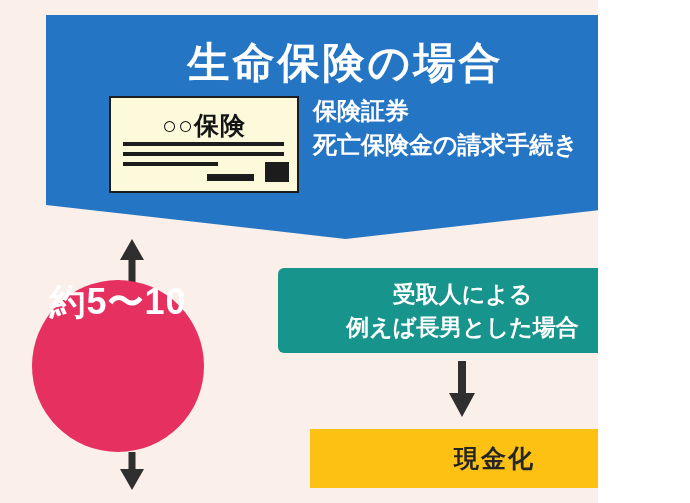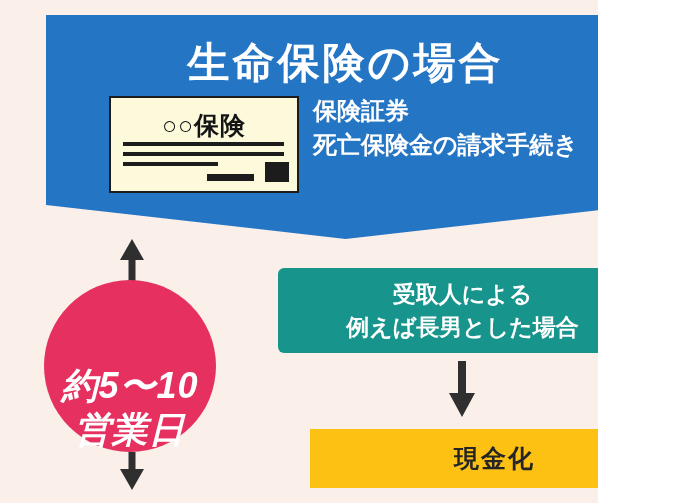--- a/index.html
+++ b/index.html
@@ -24,23 +24,23 @@
   .card-line{position:absolute;background:var(--card-border);height:3.5px;}
   .card-line.l1{left:12px;right:13px;top:44px;}
   .card-line.l2{left:12px;right:13px;top:54px;}
   .card-line.l3{left:12px;width:95px;top:64px;}
   .card-sig{position:absolute;left:96px;top:76px;width:47px;height:7px;background:var(--card-border);}
   .card-stamp{position:absolute;left:154px;top:64px;width:24px;height:20px;background:var(--card-border);}
 
   .banner-desc{position:absolute;left:267px;top:79px;color:var(--text-white);font-size:24px;font-weight:bold;line-height:34px;}
 
   
-  .duration-circle{position:absolute;left:44px;top:280px;width:172px;height:172px;border-radius:50%;
-    background:var(--circle-pink);display:flex;flex-direction:column;align-items:center;justify-content:flex-end;
-    color:var(--text-white);font-size:36px;font-weight:bold;line-height:44px;letter-spacing:1px;text-align:center;font-style:italic;}
+  .duration-circle{position:absolute;left:32px;top:280px;width:172px;height:172px;border-radius:50%;
+    background:var(--circle-pink);display:flex;flex-direction:column;align-items:center;justify-content:space-between;
+    color:var(--text-white);font-size:36px;font-weight:bold;line-height:44px;letter-spacing:1px;text-align:center;}
 
   .arrow{position:absolute;}
   .arrow polygon, .money-bag .fill-band{fill:var(--arrow-dark);}
   .arrow-up{left:117px;top:239px;}
   .arrow-down-left{left:117px;top:452px;}
   .arrow-down-mid{left:446px;top:361px;}
 
   
   .step-claim{position:absolute;left:278px;top:268px;width:369px;height:85px;background:var(--teal-box);
     border-radius:6px;display:flex;flex-direction:column;align-items:center;justify-content:center;
@@ -76,21 +76,20 @@
       <div>死亡保険金の請求手続き</div>
     </div>
   </div>
 
   <svg class="arrow arrow-up" width="30" height="43" viewBox="0 0 30 43">
     <polygon points="15,0 27,21 18.5,21 18.5,43 11.5,43 11.5,21 3,21"></polygon>
   </svg>
 
   <div class="duration-circle">
     <div>約5〜10</div>
-    <div>営業日</div>
   </div>
 
   <svg class="arrow arrow-down-left" width="30" height="38" viewBox="0 0 30 38">
     <polygon points="11.5,0 18.5,0 18.5,17 27,17 15,38 3,17 11.5,17"></polygon>
   </svg>
 
   <div class="step-claim">
     <div>受取人による</div>
     <div>例えば長男とした場合</div>
   </div>

